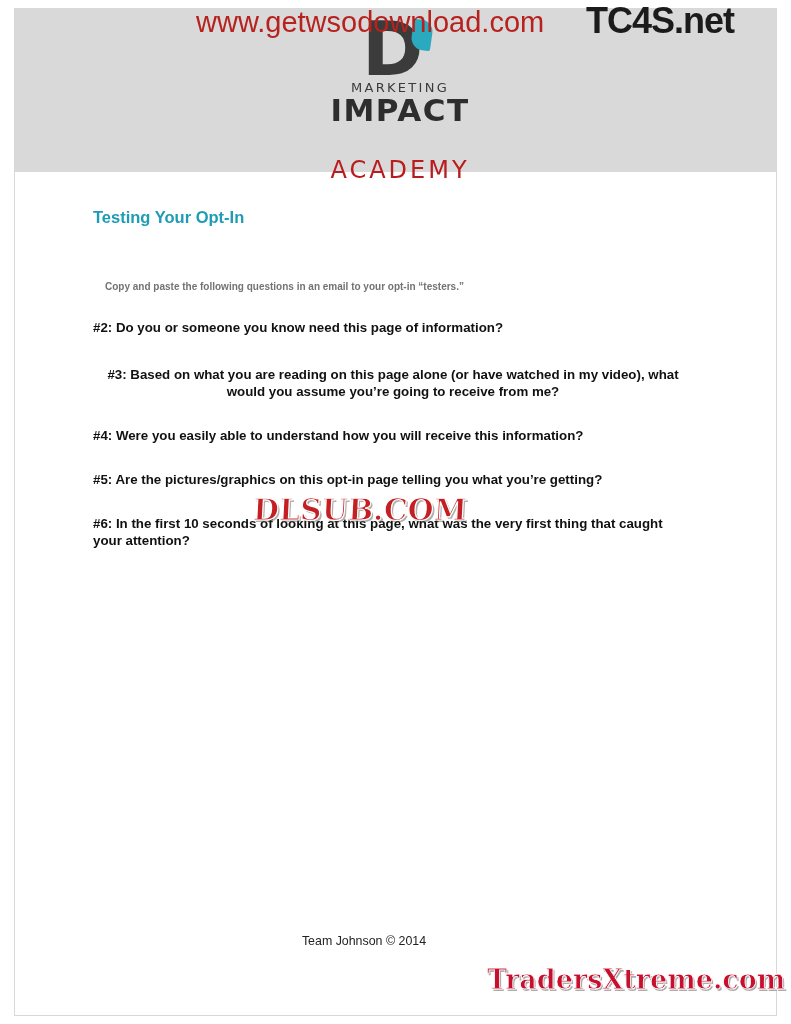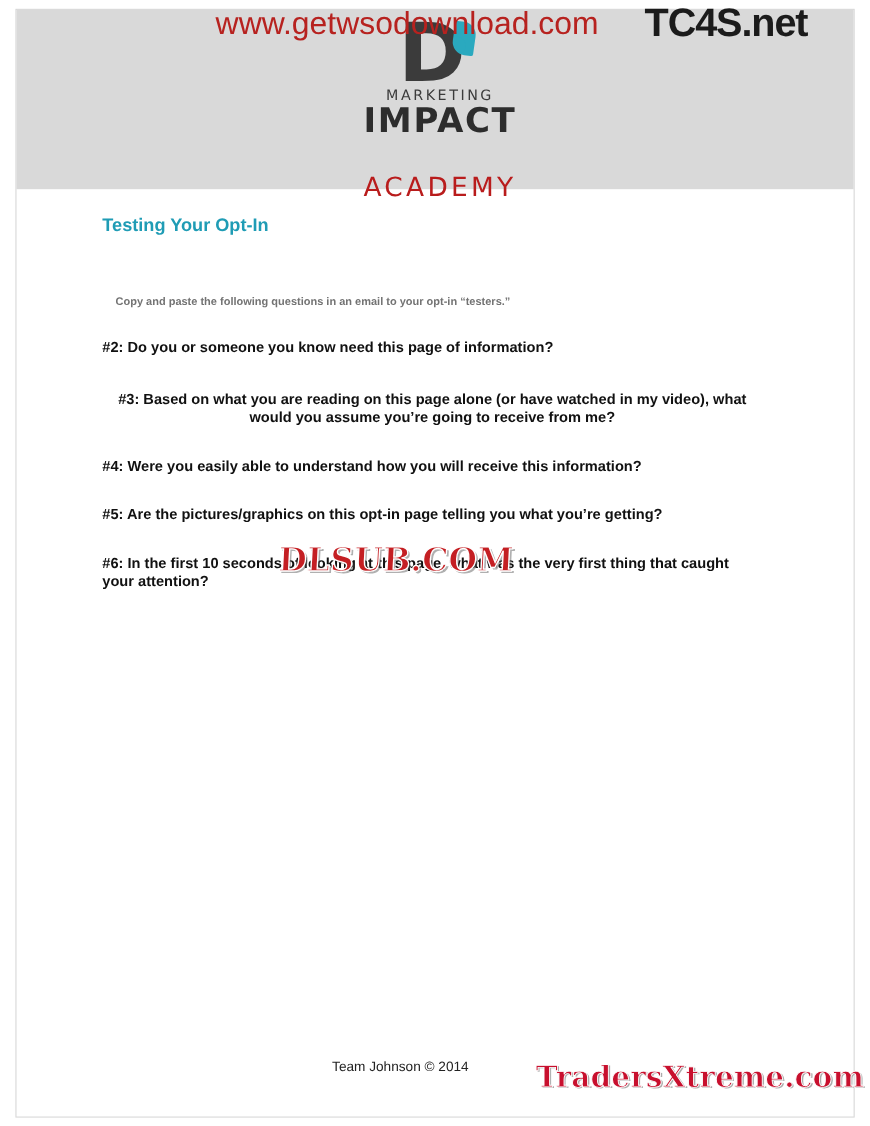--- a/index.html
+++ b/index.html
@@ -111,21 +111,21 @@
     color: #b91c1c;
     line-height: 24px;
     font-family: "DejaVu Sans", sans-serif;
     margin-top: 32px;
   }
 
   
   .content {
     position: absolute;
     left: 93px;
-    top: 196px;
+    top: 208px;
     width: 605px;
   }
   .doc-title {
     color: #1f9cb5;
     font-size: 16.5px;
     font-weight: bold;
     margin: 0 0 11px 0;
   }
   .intro {
     font-size: 13.3px;
@@ -147,21 +147,21 @@
     line-height: 17px;
     margin: 27px 0 0 0;
     width: 600px;
   }
   .q-gap-lg { margin-top: 30px; text-align: center; }
 
   
   .footer {
     position: absolute;
     left: 0;
-    top: 963px;
+    top: 934px;
     width: 728px;
     text-align: center;
     font-size: 12.4px;
     color: #222222;
   }
 
   
   .wm {
     position: absolute;
     pointer-events: none;

